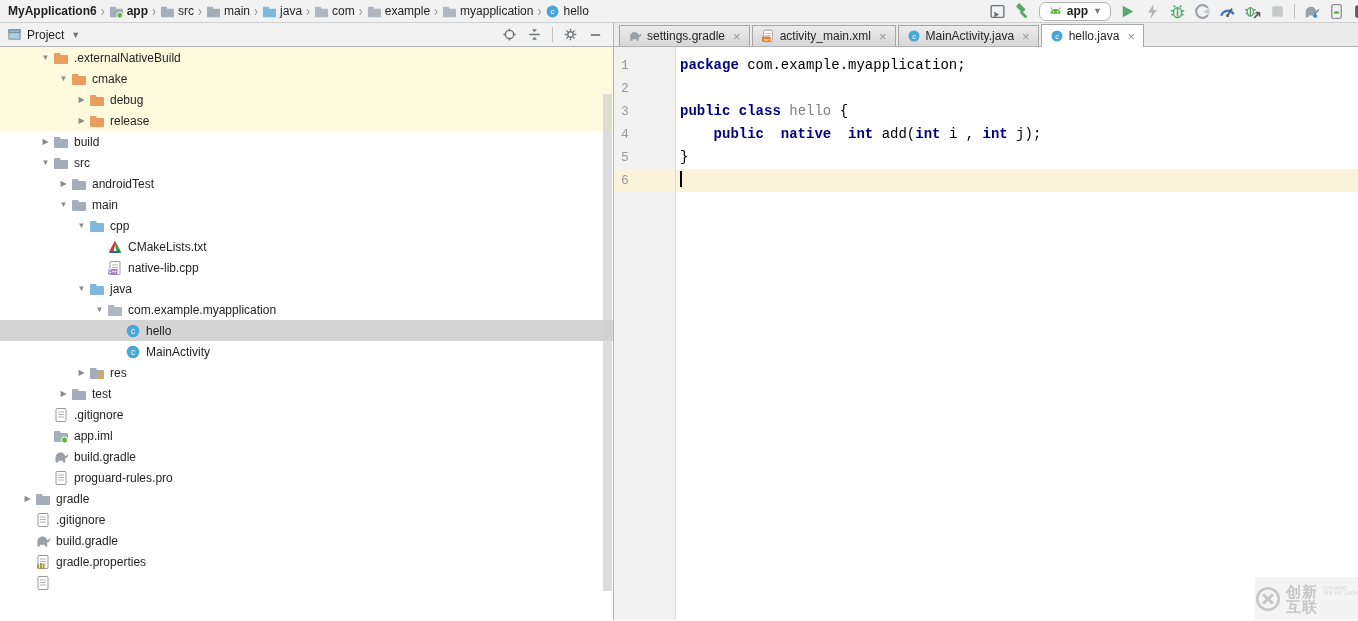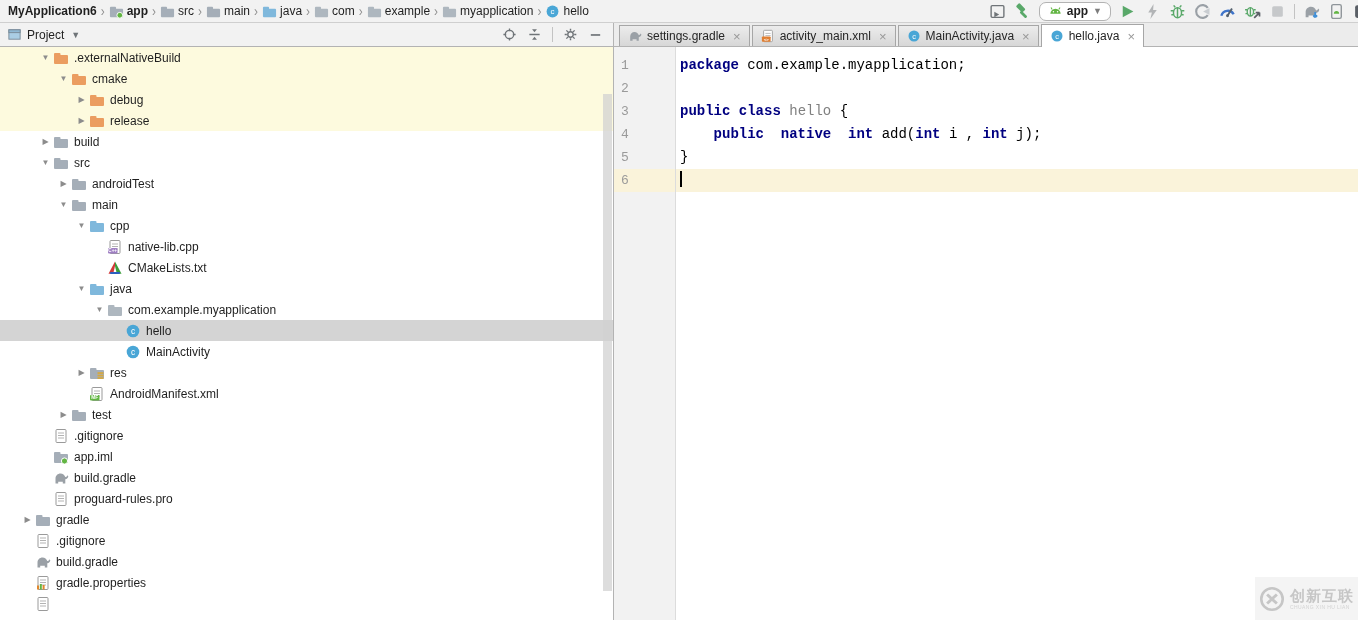--- a/index.html
+++ b/index.html
@@ -76,21 +76,21 @@
   .tok-err{color:#000000}
   .tok-cls{color:#808080}
   .tok-pl{color:#000}
   .caret{display:inline-block;width:2px;height:16px;background:#000;vertical-align:-3px}
 
   
   .watermark{position:absolute;right:0;bottom:0;width:103px;height:43px;background:#f4f4f4;
              display:flex;align-items:center;justify-content:center;gap:5px}
   .wm-logo{width:26px;height:26px}
   .wm-logo svg{width:26px;height:26px;display:block}
-  .wm-text{display:flex;flex-direction:column;line-height:1}
+  .wm-text{display:flex;flex-direction:row;line-height:1}
   .wm-cn{font-size:15px;font-weight:bold;color:#c6c6c6;letter-spacing:1px}
   .wm-en{font-size:5px;color:#d3d3d3;letter-spacing:.4px;margin-top:2px}
 </style>
 </head>
 <body>
 
 <div class="app">
 
   <div class="topbar">
     <div id="breadcrumb">
@@ -442,38 +442,38 @@
               <rect x="1" y="3" width="6.5" height="3.5" rx="1" fill="#7fb8dc"></rect>
               <rect x="1" y="5" width="14" height="9" rx="1" fill="#7fb8dc"></rect>
             </svg>
           </span>
           <span>cpp</span>
         </div>
         <div class="tree-row" style="padding-left: 92px;">
           <span class="arrow"></span>
           <span class="t-icon">
             <svg viewBox="0 0 16 16" xmlns="http://www.w3.org/2000/svg">
+              <polygon points="8,1.5 1.5,13.8 6.2,13.8 8,6" fill="#d23a3a"></polygon>
+              <polygon points="8,1.5 14.5,13.8 9.8,13.8 8,6" fill="#3a9e3a"></polygon>
+              <rect x="3.2" y="12" width="9.6" height="2" fill="#2b5fc0"></rect>
+            </svg>
+          </span>
+          <span>CMakeLists.txt</span>
+        </div>
+        <div class="tree-row" style="padding-left: 92px;">
+          <span class="arrow"></span>
+          <span class="t-icon">
+            <svg viewBox="0 0 16 16" xmlns="http://www.w3.org/2000/svg">
               <rect x="3" y="1.5" width="10" height="13" rx="1" fill="#fff" stroke="#9a9a9a"></rect>
               <path d="M5 5h6M5 7.5h6M5 10h6" stroke="#b3b3b3" stroke-width="1"></path>
               <rect x="1" y="9" width="9.5" height="5.5" rx="1" fill="#9f7fc3"></rect>
               <text x="5.7" y="13.3" font-size="4.6" fill="#fff" text-anchor="middle" font-family="sans-serif" font-weight="bold">C++</text>
             </svg>
           </span>
           <span>native-lib.cpp</span>
-        </div>
-        <div class="tree-row" style="padding-left: 92px;">
-          <span class="arrow"></span>
-          <span class="t-icon">
-            <svg viewBox="0 0 16 16" xmlns="http://www.w3.org/2000/svg">
-              <polygon points="8,1.5 1.5,13.8 6.2,13.8 8,6" fill="#d23a3a"></polygon>
-              <polygon points="8,1.5 14.5,13.8 9.8,13.8 8,6" fill="#3a9e3a"></polygon>
-              <rect x="3.2" y="12" width="9.6" height="2" fill="#2b5fc0"></rect>
-            </svg>
-          </span>
-          <span>CMakeLists.txt</span>
         </div>
         <div class="tree-row" style="padding-left: 74px;">
           <span class="arrow">▼</span>
           <span class="t-icon">
             <svg viewBox="0 0 16 16" xmlns="http://www.w3.org/2000/svg">
               <rect x="1" y="3" width="6.5" height="3.5" rx="1" fill="#7fb8dc"></rect>
               <rect x="1" y="5" width="14" height="9" rx="1" fill="#7fb8dc"></rect>
             </svg>
           </span>
           <span>java</span>
@@ -515,32 +515,20 @@
               <rect x="1" y="3" width="6.5" height="3.5" rx="1" fill="#a5aeb8"></rect>
               <rect x="1" y="5" width="14" height="9" rx="1" fill="#a5aeb8"></rect>
               <g fill="#d8a93e">
                 <rect x="8.5" y="7.2" width="6" height="1.7"></rect>
                 <rect x="8.5" y="9.7" width="6" height="1.7"></rect>
                 <rect x="8.5" y="12.2" width="6" height="1.7"></rect>
               </g>
             </svg>
           </span>
           <span>res</span>
-        </div>
-        <div class="tree-row" style="padding-left: 74px;">
-          <span class="arrow"></span>
-          <span class="t-icon">
-            <svg viewBox="0 0 16 16" xmlns="http://www.w3.org/2000/svg">
-              <rect x="3" y="1.5" width="10" height="13" rx="1" fill="#fff" stroke="#9a9a9a"></rect>
-              <path d="M5 5h6M5 7.5h6M5 10h6" stroke="#b3b3b3" stroke-width="1"></path>
-              <rect x="1" y="9" width="9.5" height="5.5" rx="1" fill="#62b543"></rect>
-              <text x="5.7" y="13.3" font-size="4.8" fill="#fff" text-anchor="middle" font-family="sans-serif" font-weight="bold">MF</text>
-            </svg>
-          </span>
-          <span>AndroidManifest.xml</span>
         </div>
         <div class="tree-row" style="padding-left: 56px;">
           <span class="arrow">▶</span>
           <span class="t-icon">
             <svg viewBox="0 0 16 16" xmlns="http://www.w3.org/2000/svg">
               <rect x="1" y="3" width="6.5" height="3.5" rx="1" fill="#a5aeb8"></rect>
               <rect x="1" y="5" width="14" height="9" rx="1" fill="#a5aeb8"></rect>
             </svg>
           </span>
           <span>test</span>

